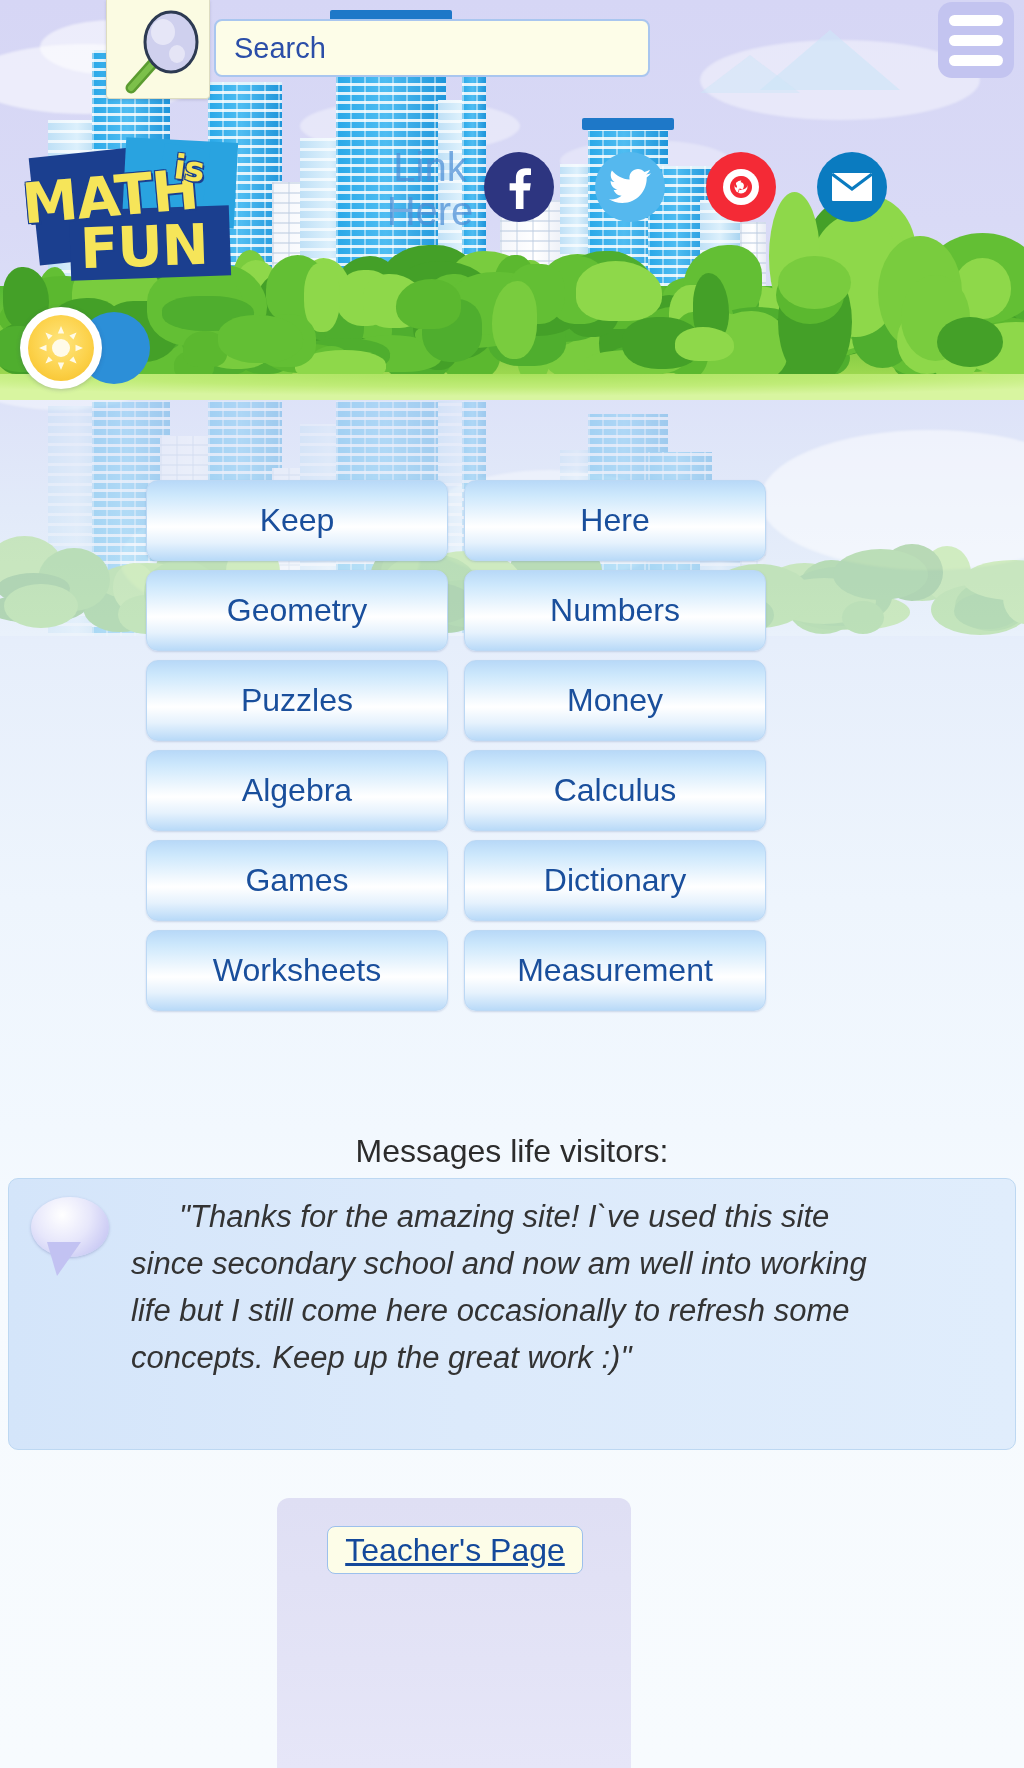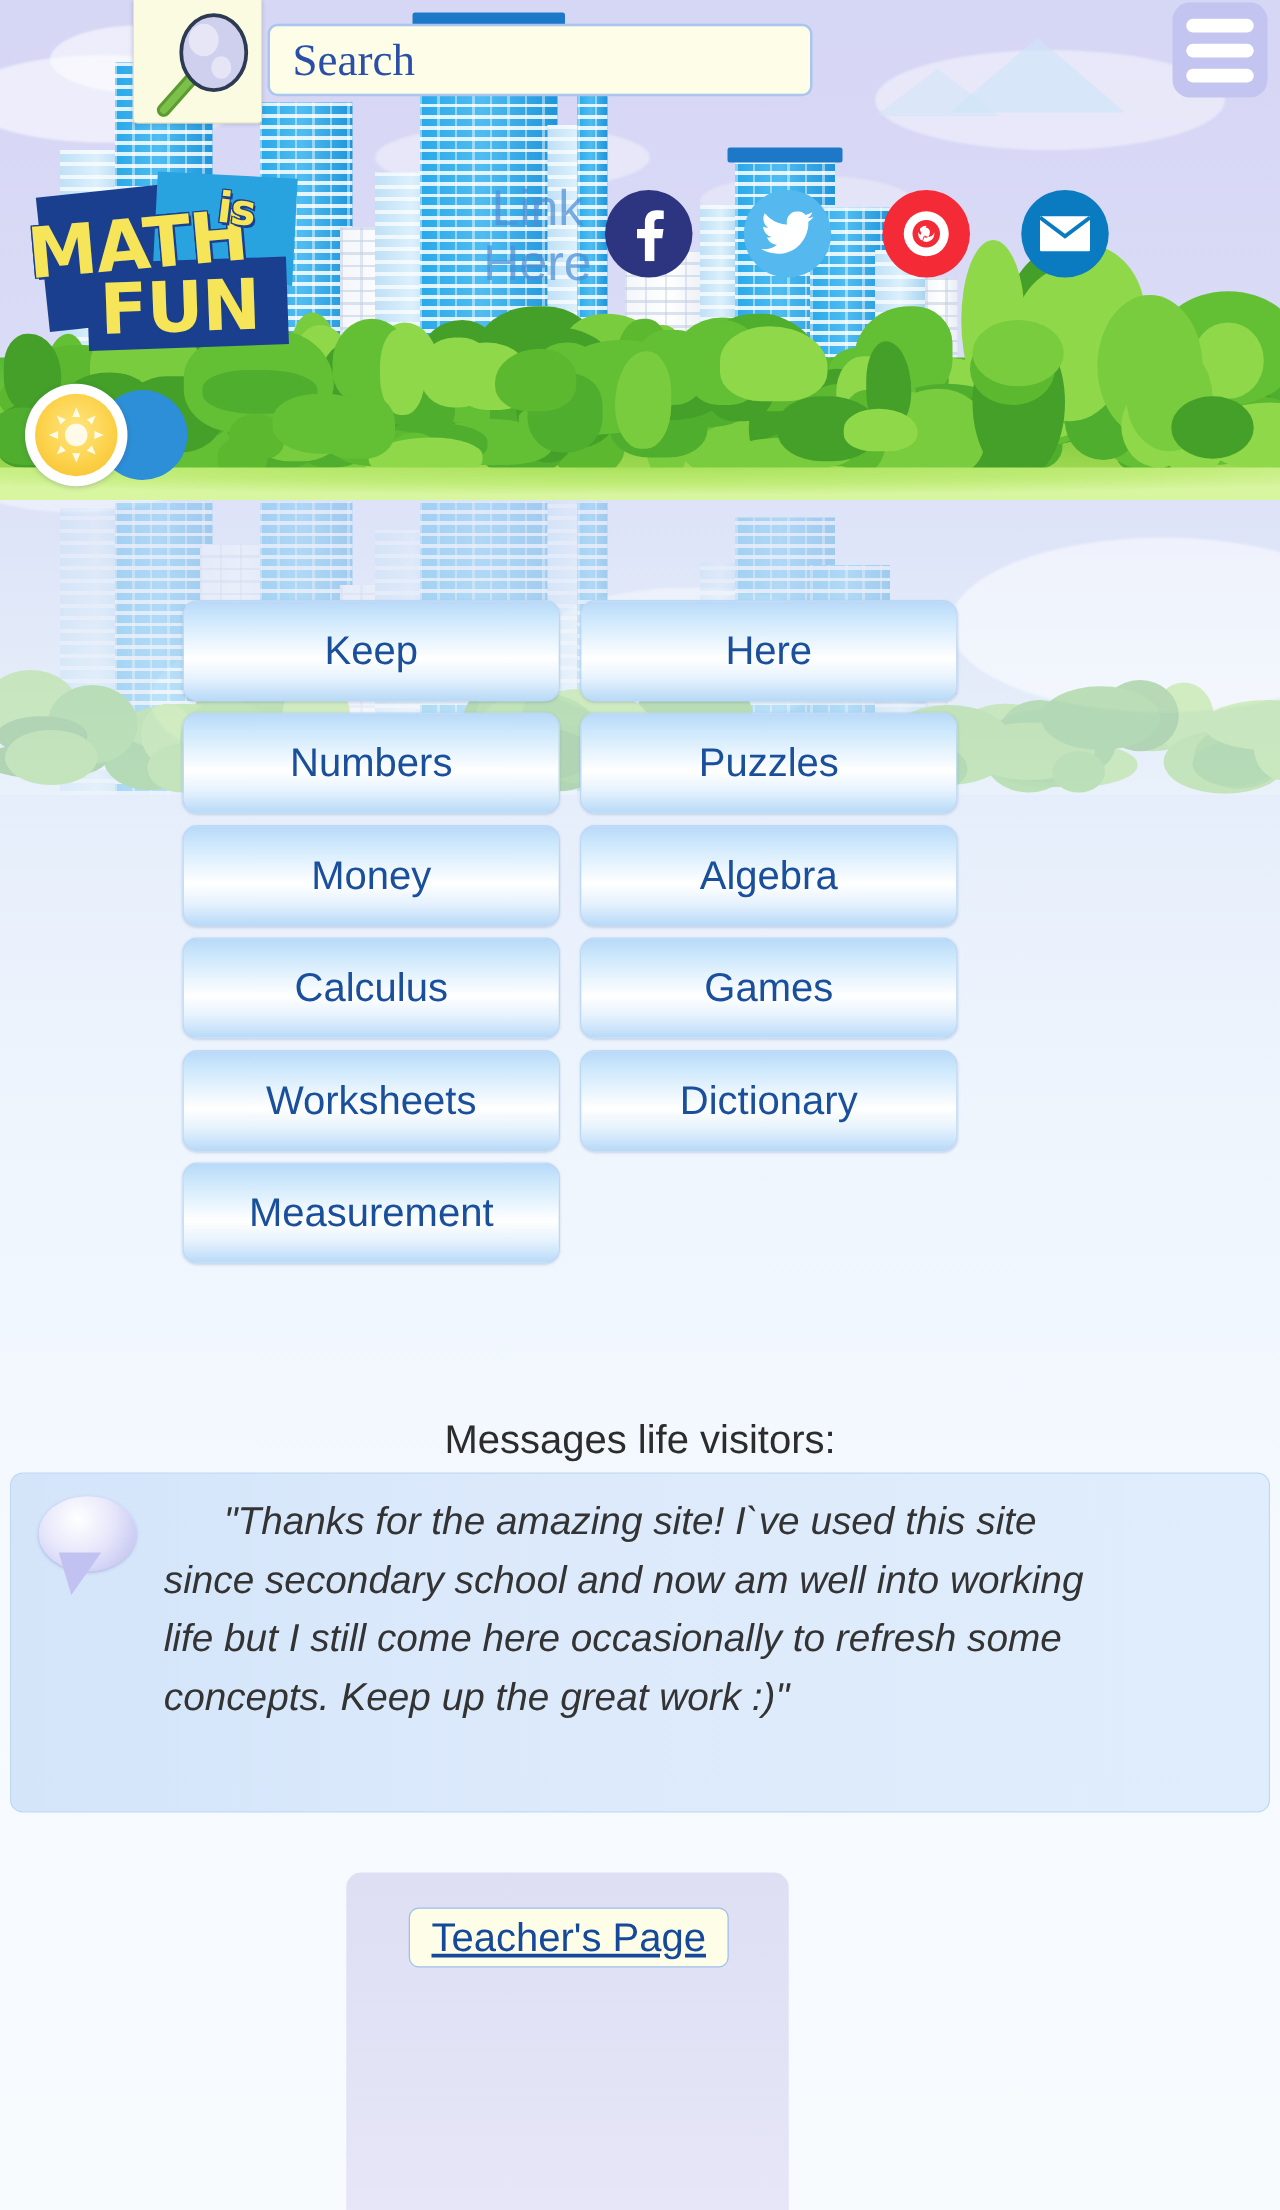--- a/index.html
+++ b/index.html
@@ -109,23 +109,23 @@
     box-shadow: 0 1px 3px rgba(80,80,120,.2);
   }
   .mag { position:absolute; left:10px; top:6px; }
   .search-input {
     position:absolute; left:214px; top:19px;
     width:436px; height:58px;
     background:#fdfde8;
     border:2px solid #a9c6ef;
     border-radius:8px;
     padding: 0 18px;
-    font-size:36px;
+    font-size:29px;
     color:#2b4ea8;
-    font-family:Liberation Serif, serif;
+    font-family:Liberation Sans, sans-serif;
     outline:none;
   }
   .search-input::placeholder { color:#2b4ea8; opacity:1; }
   .hamburger {
     position:absolute; right:10px; top:2px;
     width:76px; height:76px;
     background:#c3c4f0;
     border-radius:14px;
     display:flex; flex-direction:column; justify-content:center; align-items:center; gap:9px;
     cursor:pointer;
@@ -667,42 +667,45 @@
 </div>
 
 <div class="btn-grid" id="btn-grid">
     <div class="navbtn">
       <span>Keep</span>
     </div>
     <div class="navbtn">
       <span>Here</span>
     </div>
     <div class="navbtn">
+      <span>Geometry</span>
+    </div>
+    <div class="navbtn">
       <span>Numbers</span>
     </div>
     <div class="navbtn">
       <span>Puzzles</span>
     </div>
     <div class="navbtn">
       <span>Money</span>
     </div>
     <div class="navbtn">
       <span>Algebra</span>
     </div>
     <div class="navbtn">
       <span>Calculus</span>
     </div>
     <div class="navbtn">
       <span>Games</span>
     </div>
     <div class="navbtn">
+      <span>Dictionary</span>
+    </div>
+    <div class="navbtn">
       <span>Worksheets</span>
-    </div>
-    <div class="navbtn">
-      <span>Dictionary</span>
     </div>
     <div class="navbtn">
       <span>Measurement</span>
     </div>
   </div>
 
 <div class="msg-title">Messages life visitors:</div>
 <div class="msg-box">
   <div class="bubble"></div>
   <div class="msg-text">"Thanks for the amazing site! I`ve used this site since secondary school and now am well into working life but I still come here occasionally to refresh some concepts. Keep up the great work :)"</div>

